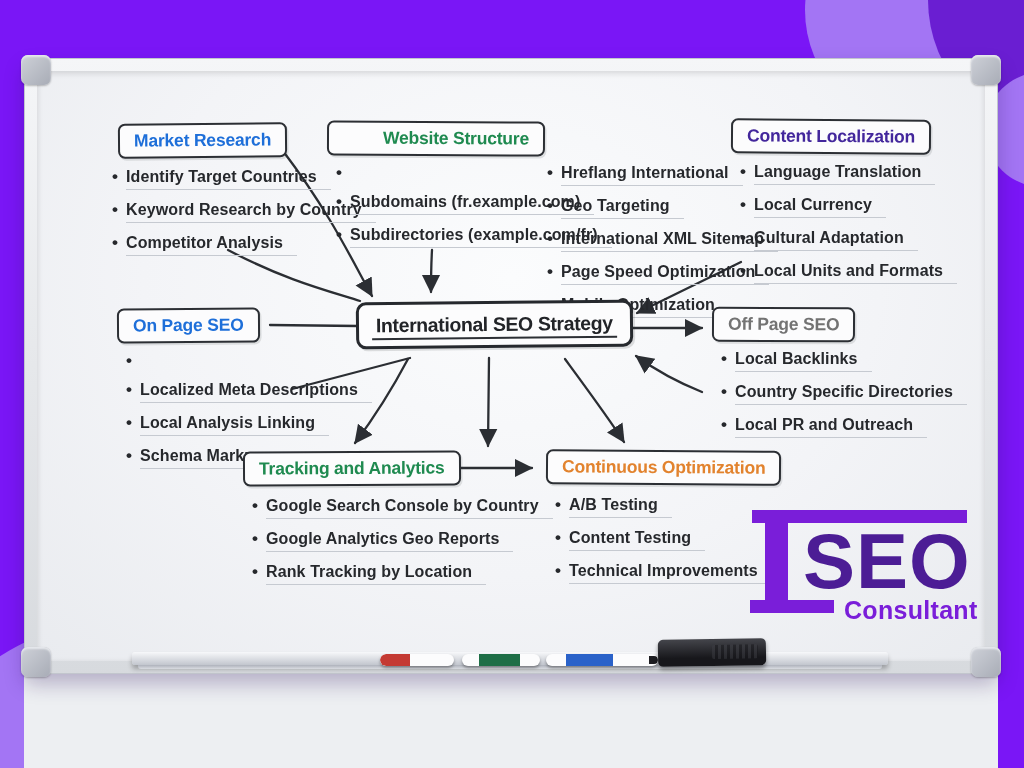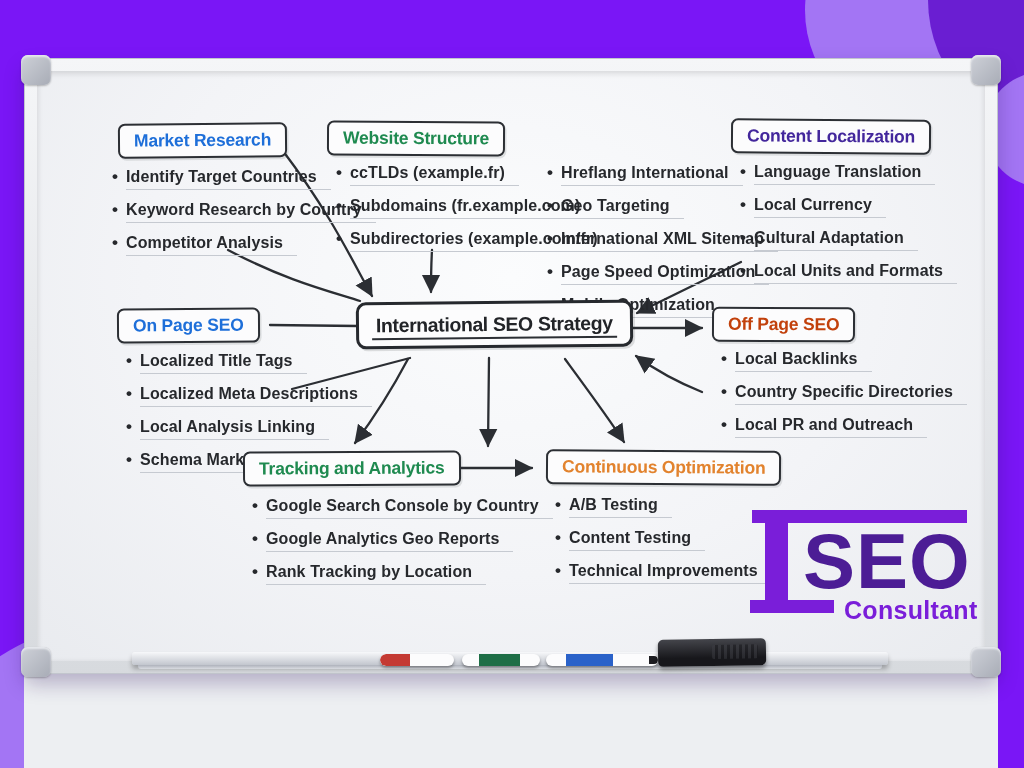--- a/index.html
+++ b/index.html
@@ -132,26 +132,25 @@
         <span class="dot">•</span>
         <span class="txt">Keyword Research by Country</span>
       </li>
       <li>
         <span class="dot">•</span>
         <span class="txt">Competitor Analysis</span>
       </li>
     </ul>
 
   <div class="nbox" id="n-website">
-    <span style="color: rgb(31, 138, 80);">Website Structure</span>
+    <span style="color: rgb(31, 138, 80); margin-left: 40px;">Website Structure</span>
   </div>
   <ul class="nlist" id="l-website">
       <li>
         <span class="dot">•</span>
-        <span class="txt">ccTLDs (example.fr)</span>
       </li>
       <li>
         <span class="dot">•</span>
         <span class="txt">Subdomains (fr.example.com)</span>
       </li>
       <li>
         <span class="dot">•</span>
         <span class="txt">Subdirectories (example.com/fr)</span>
       </li>
     </ul>
@@ -200,42 +199,41 @@
         <span class="txt">Local Units and Formats</span>
       </li>
     </ul>
 
   <div class="nbox" id="n-onpage">
     <span style="color: rgb(30, 111, 217);">On Page SEO</span>
   </div>
   <ul class="nlist" id="l-onpage">
       <li>
         <span class="dot">•</span>
-        <span class="txt">Localized Title Tags</span>
       </li>
       <li>
         <span class="dot">•</span>
         <span class="txt">Localized Meta Descriptions</span>
       </li>
       <li>
         <span class="dot">•</span>
         <span class="txt">Local Analysis Linking</span>
       </li>
       <li>
         <span class="dot">•</span>
         <span class="txt">Schema Markup</span>
       </li>
     </ul>
 
   <div class="center-box">
     <span>International SEO Strategy</span>
   </div>
 
   <div class="nbox" id="n-offpage">
-    <span style="color: #c2410c; text-align: right;">Off Page SEO</span>
+    <span style="color: #737373; text-align: right;">Off Page SEO</span>
   </div>
   <ul class="nlist" id="l-offpage">
       <li>
         <span class="dot">•</span>
         <span class="txt">Local Backlinks</span>
       </li>
       <li>
         <span class="dot">•</span>
         <span class="txt">Country Specific Directories</span>
       </li>

